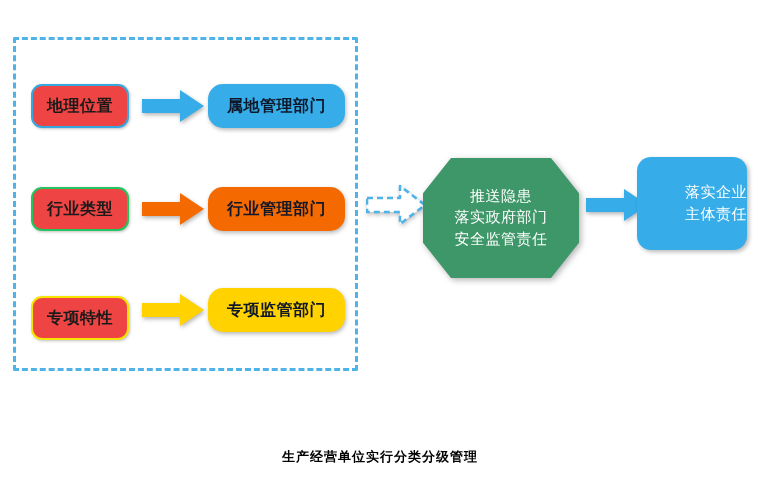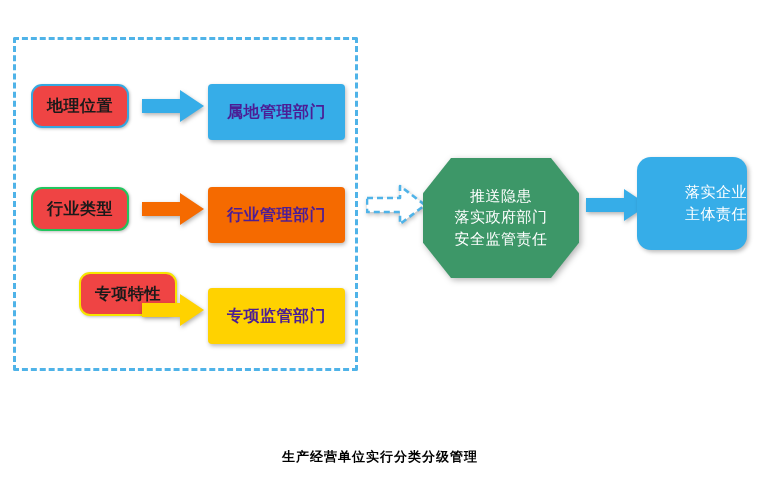--- a/index.html
+++ b/index.html
@@ -56,24 +56,24 @@
     color: #1a1a1a;
     box-shadow: 1px 1px 3px rgba(0,0,0,0.25);
   }
   .pill.blue   { border: 2px solid #35A8E0; }
   .pill.orange { border: 2px solid #22c55e; }
   .pill.yellow { border: 2px solid #F5E500; }
 
   
   .solid-box {
     width: 137px;
-    height: 56px;
-    border-radius: 4px;
+    height: 44px;
+    border-radius: 15px;
     font-size: 16px;
-    color: #4c1d95;
+    color: #0f172a;
     box-shadow: 1px 2px 4px rgba(0,0,0,0.28);
   }
   .solid-box.blue   { background: #36ADE8; }
   .solid-box.orange { background: #F56A00; }
   .solid-box.yellow { background: #FFD200; }
 
   
   .arrow {
     position: absolute;
     width: 62px;
@@ -176,21 +176,21 @@
   <div class="arrow" style="left:142px; top:192px;">
     <svg viewBox="0 0 62 34" preserveAspectRatio="none">
       <polygon points="0,10 38,10 38,1 62,17 38,33 38,24 0,24" fill="#F56A00"></polygon>
     </svg>
   </div>
 
   <div class="node solid-box orange" style="left:208px; top:187px;">
     <span>行业管理部门</span>
   </div>
 
-  <div class="node pill yellow" style="left:31px; top:272px;margin-left:48px;">
+  <div class="node pill yellow" style="left:31px; top:296px;">
     <span>专项特性</span>
   </div>
 
   <div class="arrow" style="left:142px; top:293px;">
     <svg viewBox="0 0 62 34" preserveAspectRatio="none">
       <polygon points="0,10 38,10 38,1 62,17 38,33 38,24 0,24" fill="#FFD200"></polygon>
     </svg>
   </div>
 
   <div class="node solid-box yellow" style="left:208px; top:288px;text-align:right;">

